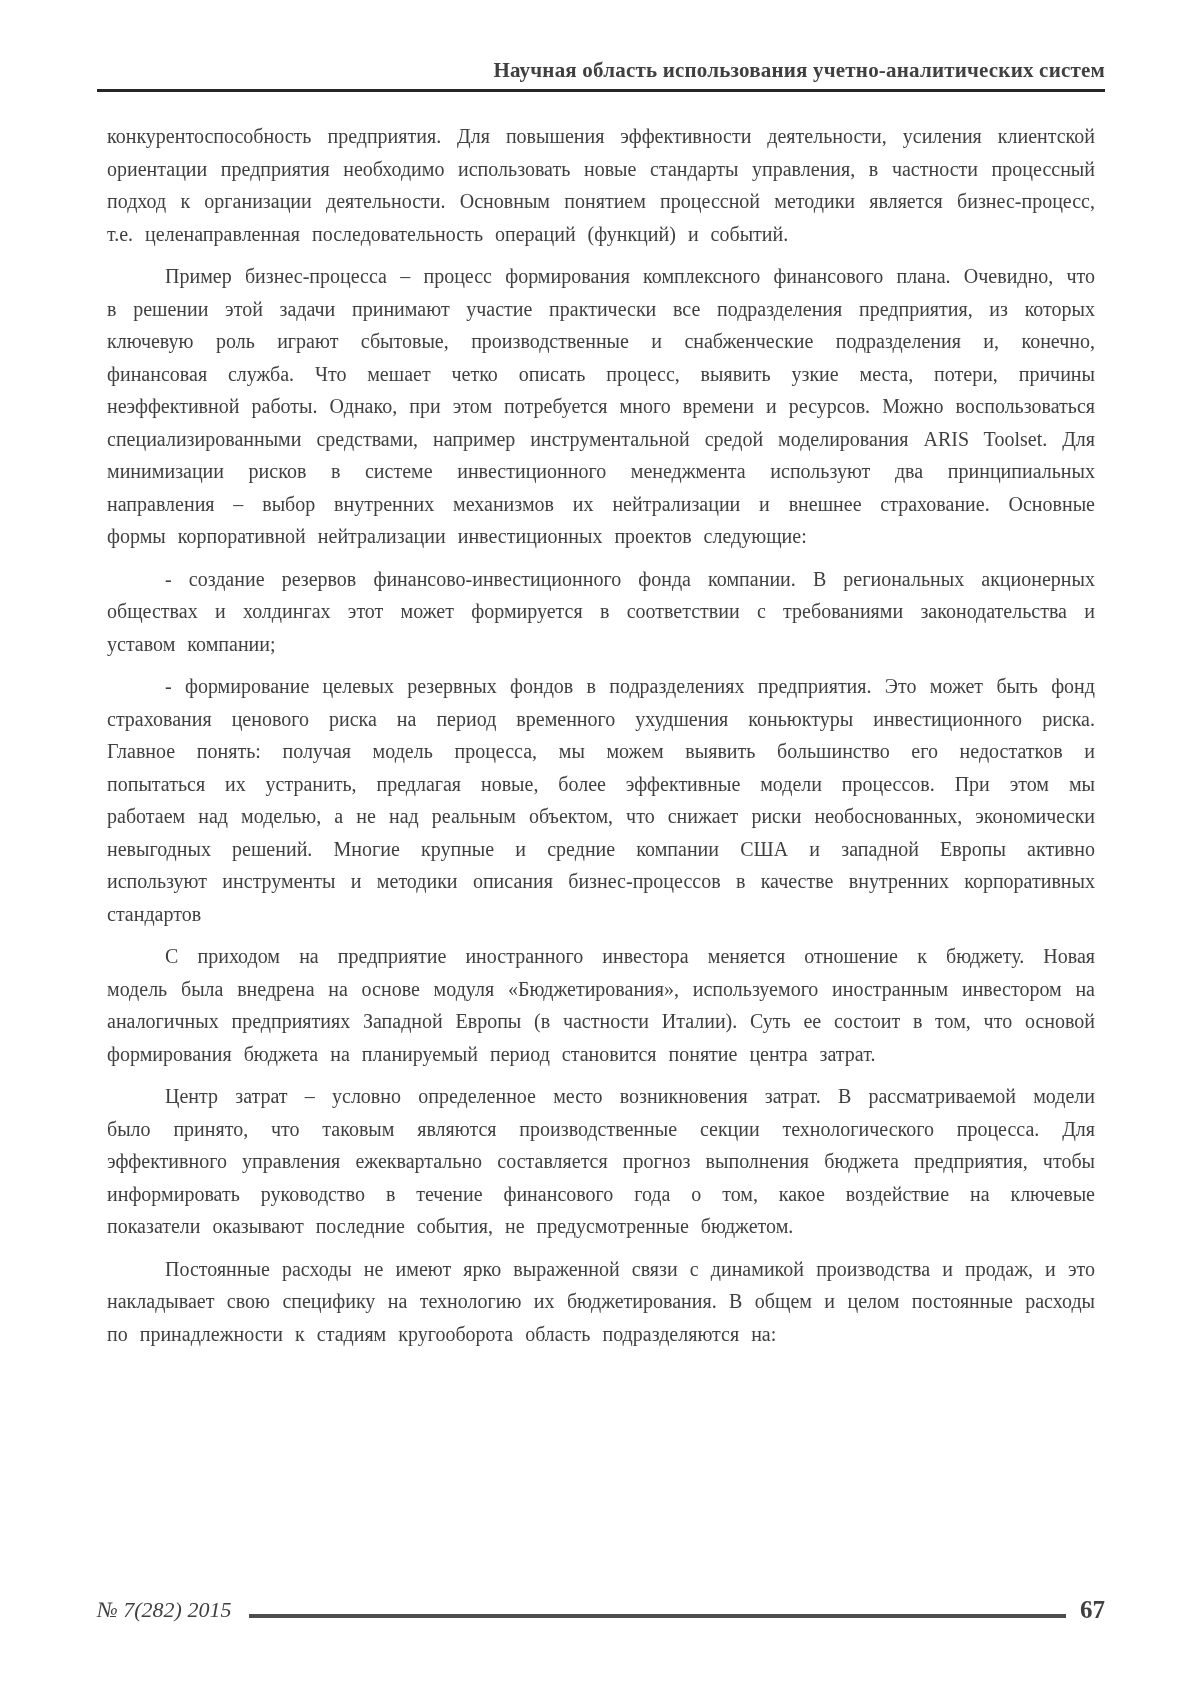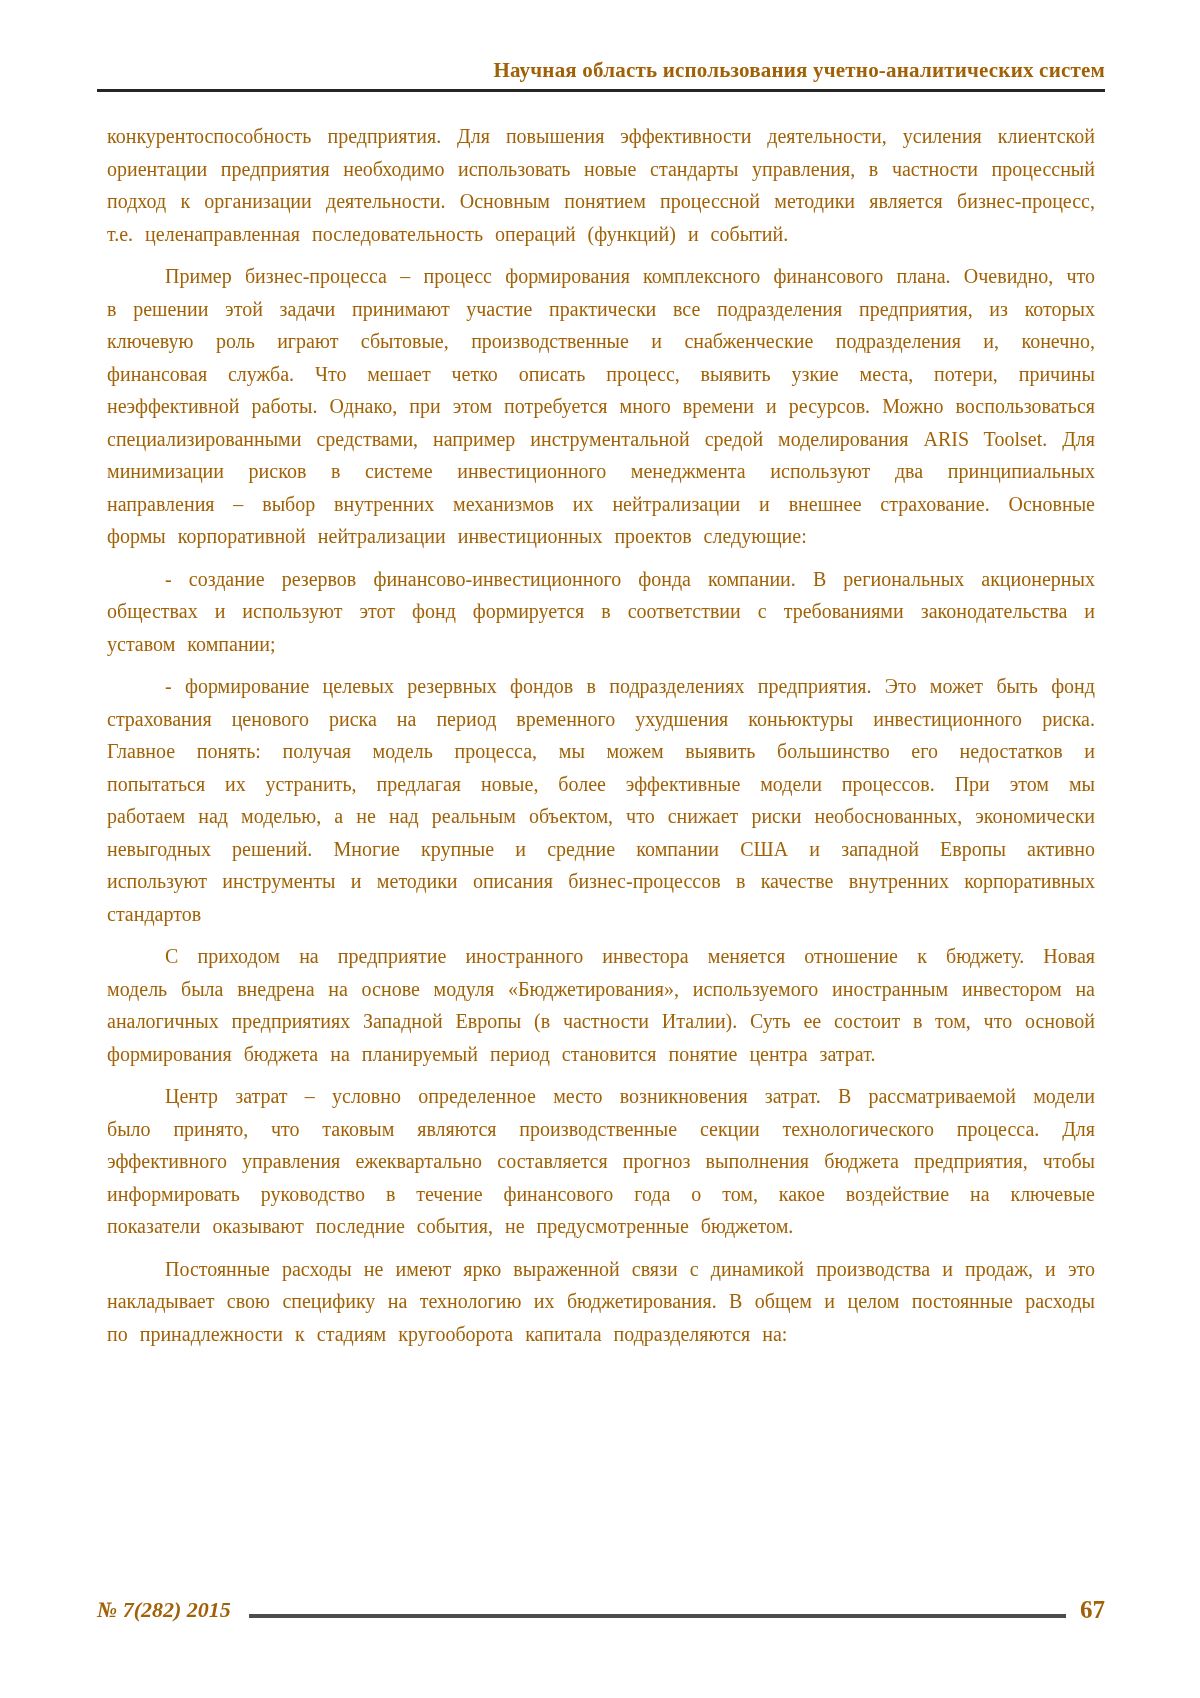--- a/index.html
+++ b/index.html
@@ -6,21 +6,21 @@
     margin: 0;
     padding: 0;
     background: #ffffff;
   }
   .page {
     position: relative;
     width: 1200px;
     height: 1698px;
     background: #ffffff;
     font-family: "Liberation Serif", "DejaVu Serif", serif;
-    color: #a16207;
+    color: #404040;
     overflow: hidden;
     border-radius: 24px;
   }
   .running-head {
     position: absolute;
     left: 97px;
     right: 95px;
     top: 58px;
     text-align: right;
     font-size: 21px;
@@ -50,21 +50,21 @@
   .footer {
     position: absolute;
     left: 97px;
     right: 95px;
     top: 1596px;
     display: flex;
     align-items: flex-end;
   }
   .issue {
     font-size: 22px;
-    font-weight: bold;
+    font-weight: normal;
     font-style: italic;
     white-space: nowrap;
     padding-bottom: 1px;
   }
   .footer-rule {
     flex: 1;
     height: 4px;
     background: #4d4d4d;
     margin: 0 14px 6px 18px;
   }
@@ -80,25 +80,25 @@
 
 <div class="page">
 
   <div class="running-head">
     <span>Научная область использования учетно-аналитических систем</span>
   </div>
 
   <div class="body-text">
     <p class="para no-indent">конкурентоспособность предприятия. Для повышения эффективности деятельности, усиления клиентской ориентации предприятия необходимо использовать новые стандарты управления, в частности процессный подход к организации деятельности. Основным понятием процессной методики является бизнес-процесс, т.е. целенаправленная последовательность операций (функций) и событий.</p>
     <p class="para">Пример бизнес-процесса – процесс формирования комплексного финансового плана. Очевидно, что в решении этой задачи принимают участие практически все подразделения предприятия, из которых ключевую роль играют сбытовые, производственные и снабженческие подразделения и, конечно, финансовая служба. Что мешает четко описать процесс, выявить узкие места, потери, причины неэффективной работы. Однако, при этом потребуется много времени и ресурсов. Можно воспользоваться специализированными средствами, например инструментальной средой моделирования ARIS Toolset. Для минимизации рисков в системе инвестиционного менеджмента используют два принципиальных направления – выбор внутренних механизмов их нейтрализации и внешнее страхование. Основные формы корпоративной нейтрализации инвестиционных проектов следующие:</p>
-    <p class="para">- создание резервов финансово-инвестиционного фонда компании. В региональных акционерных обществах и используют этот фонд формируется в соответствии с требованиями законодательства и уставом компании;</p>
+    <p class="para">- создание резервов финансово-инвестиционного фонда компании. В региональных акционерных обществах и холдингах этот может формируется в соответствии с требованиями законодательства и уставом компании;</p>
     <p class="para">- формирование целевых резервных фондов в подразделениях предприятия. Это может быть фонд страхования ценового риска на период временного ухудшения коньюктуры инвестиционного риска. Главное понять: получая модель процесса, мы можем выявить большинство его недостатков и попытаться их устранить, предлагая новые, более эффективные модели процессов. При этом мы работаем над моделью, а не над реальным объектом, что снижает риски необоснованных, экономически невыгодных решений. Многие крупные и средние компании США и западной Европы активно используют инструменты и методики описания бизнес-процессов в качестве внутренних корпоративных стандартов</p>
     <p class="para">С приходом на предприятие иностранного инвестора меняется отношение к бюджету. Новая модель была внедрена на основе модуля «Бюджетирования», используемого иностранным инвестором на аналогичных предприятиях Западной Европы (в частности Италии). Суть ее состоит в том, что основой формирования бюджета на планируемый период становится понятие центра затрат.</p>
     <p class="para">Центр затрат – условно определенное место возникновения затрат. В рассматриваемой модели было принято, что таковым являются производственные секции технологического процесса. Для эффективного управления ежеквартально составляется прогноз выполнения бюджета предприятия, чтобы информировать руководство в течение финансового года о том, какое воздействие на ключевые показатели оказывают последние события, не предусмотренные бюджетом.</p>
-    <p class="para">Постоянные расходы не имеют ярко выраженной связи с динамикой производства и продаж, и это накладывает свою специфику на технологию их бюджетирования. В общем и целом постоянные расходы по принадлежности к стадиям кругооборота капитала подразделяются на:</p>
+    <p class="para">Постоянные расходы не имеют ярко выраженной связи с динамикой производства и продаж, и это накладывает свою специфику на технологию их бюджетирования. В общем и целом постоянные расходы по принадлежности к стадиям кругооборота область подразделяются на:</p>
   </div>
 
   <div class="footer">
     <span class="issue">№ 7(282) 2015</span>
     <span class="footer-rule"></span>
     <span class="pagenum">67</span>
   </div>
 
 </div>
 

